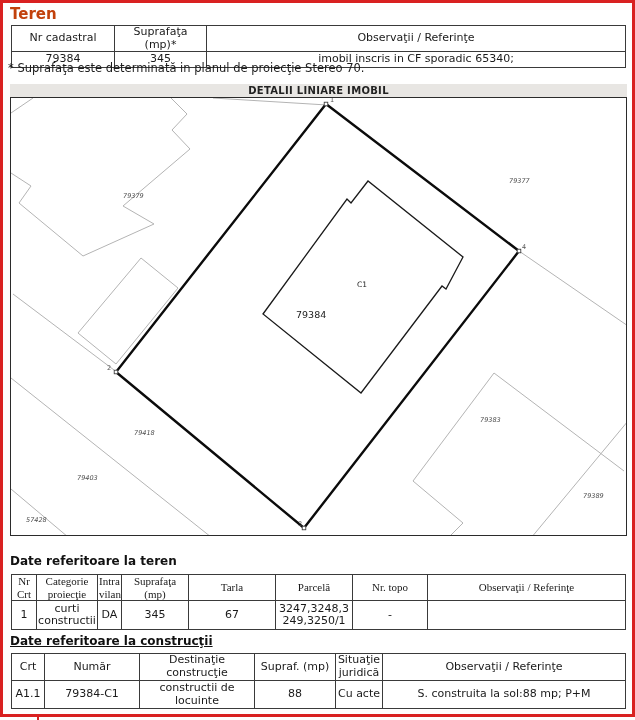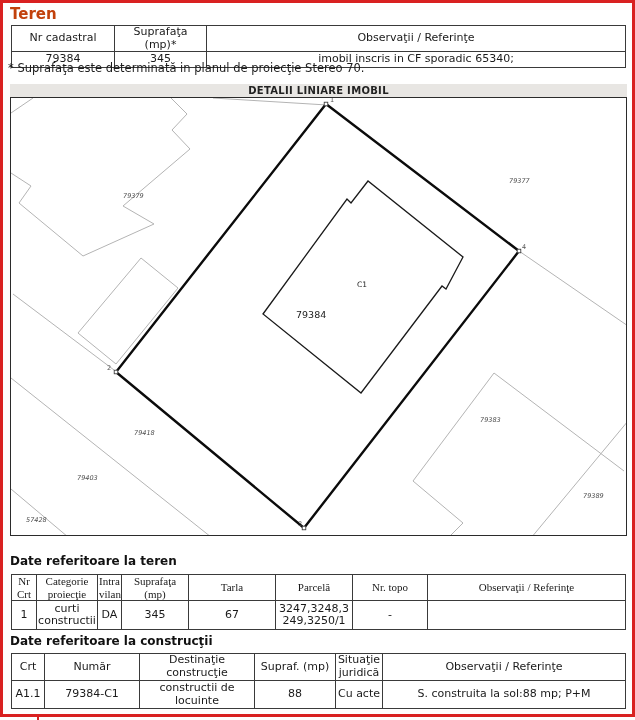--- a/index.html
+++ b/index.html
@@ -2,21 +2,21 @@
 <html style="--border-red: #d92121; --map-title-bg: #e8e6e3;"><head>
 <meta charset="utf-8">
 <style>
   html,body{margin:0;padding:0;background:#ffffff;}
   body{width:635px;height:720px;position:relative;font-family:"DejaVu Sans",sans-serif;color:#1a1a1a;overflow:hidden;}
   .red-frame{position:absolute;left:0;top:0;width:635px;height:717px;border:3px solid var(--border-red,#d92121);box-sizing:border-box;pointer-events:none;}
   .red-tick{position:absolute;left:37px;top:714px;width:2px;height:6px;background:var(--border-red,#d92121);}
   .h1{position:absolute;left:10px;top:5px;font-size:15px;font-weight:bold;color:#c2410c;}
   .h2{position:absolute;font-size:12px;font-weight:bold;color:#111;}
   .h2a{left:10px;top:554px;}
-  .h2b{left:10px;top:634px;}
+  .h2b{left:10px;top:634px;text-decoration:underline;}
   table{border-collapse:collapse;table-layout:fixed;}
   .doc-table{position:absolute;left:11px;width:540px;}
   .doc-table td,.doc-table th{border:1px solid #3a3a3a;font-weight:normal;text-align:center;vertical-align:middle;font-size:11px;line-height:1.15;padding:0 1px;box-sizing:border-box;overflow:hidden;}
   .t1{top:25px;}
   .t1 .hrow{height:17px;}
   .t1 .drow{height:16px;}
   .t2{top:574px;}
   .t2 .hrow{height:26px;font-family:Liberation Serif, serif;}
   .t2 .drow{height:29px;}
   .t3{top:653px;}

